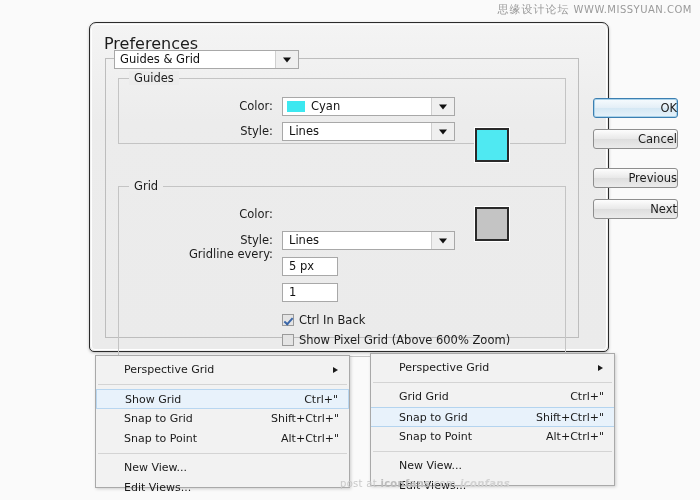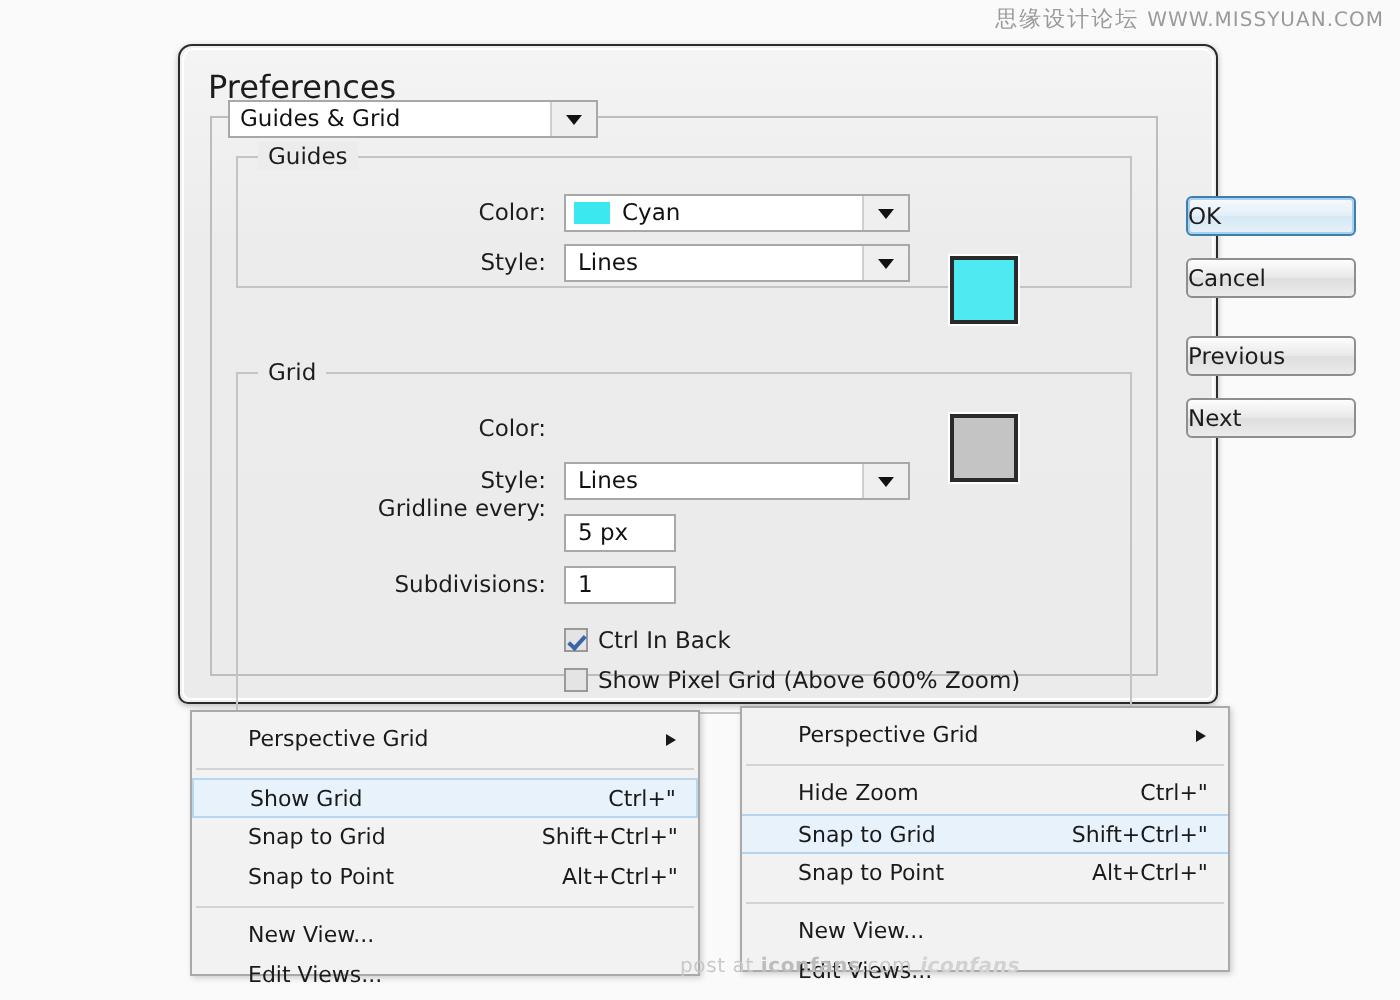--- a/index.html
+++ b/index.html
@@ -240,21 +240,21 @@
   .btn {
     position: absolute;
     width: 85px;
     height: 20px;
     box-sizing: border-box;
     border: 1px solid #8e8e8e;
     border-radius: 3px;
     background: linear-gradient(#fdfdfd, #e9e9e9 48%, #dedede 52%, #ebebeb);
     font-size: 11.5px;
     color: #1c1c1c;
-    text-align: left;
+    text-align: right;
     line-height: 18px;
   }
   .btn.default {
     border-color: #3c7fb1;
     box-shadow: 0 0 0 1px #a9d2ea inset;
     background: linear-gradient(#f6fbfe, #e4eff7 48%, #d5e8f4 52%, #e6f2fa);
   }
   #btn-ok       { left: 501px; top: 73px; }
   #btn-cancel   { left: 501px; top: 104px; }
   #btn-previous { left: 501px; top: 143px; }
@@ -378,23 +378,20 @@
       <span class="arrow-box">
           <span class="caret"></span>
         </span>
     </div>
 
     <div class="row" style="left:26px; top:220px; width:155px;">
       <span class="row-label">Gridline every:</span>
     </div>
     <div class="numfield" style="left:190px; top:232px;">5 px</div>
 
-    <div class="row" style="left:26px; top:258px; width:155px;">
-      <span class="row-label">Subdivisions:</span>
-    </div>
     <div class="numfield" style="left:190px; top:258px;">1</div>
 
     <div class="checkrow" style="left:190px; top:288px;">
       <span class="cbox checked"></span><span>Ctrl In Back</span>
     </div>
     <div class="checkrow" style="left:190px; top:308px;">
       <span class="cbox"></span><span>Show Pixel Grid (Above 600% Zoom)</span>
     </div>
 
     <div class="btn default" id="btn-ok">OK</div>
@@ -417,21 +414,21 @@
       <div class="menu-item"><span>New View...</span></div>
       <div class="menu-item"><span>Edit Views...</span></div>
     </div>
 </div>
 
 <div class="menu" id="menu-right">
   <div class="menu-pad-top"></div>
   <div class="menu-items">
       <div class="menu-item"><span>Perspective Grid</span><span class="submenu-arrow"></span></div>
       <div class="menu-sep"></div>
-      <div class="menu-item"><span>Hide Zoom</span><span class="shortcut">Ctrl+"</span></div>
+      <div class="menu-item"><span>Grid Grid</span><span class="shortcut">Ctrl+"</span></div>
       <div class="menu-item hl"><span>Snap to Grid</span><span class="shortcut">Shift+Ctrl+"</span></div>
       <div class="menu-item"><span>Snap to Point</span><span class="shortcut">Alt+Ctrl+"</span></div>
       <div class="menu-sep"></div>
       <div class="menu-item"><span>New View...</span></div>
       <div class="menu-item"><span>Edit Views...</span></div>
     </div>
 </div>
 
 <div class="wm-bottom">
   <span>post at </span><b>iconfans</b><span>.com</span><span class="brand">iconfans</span>

